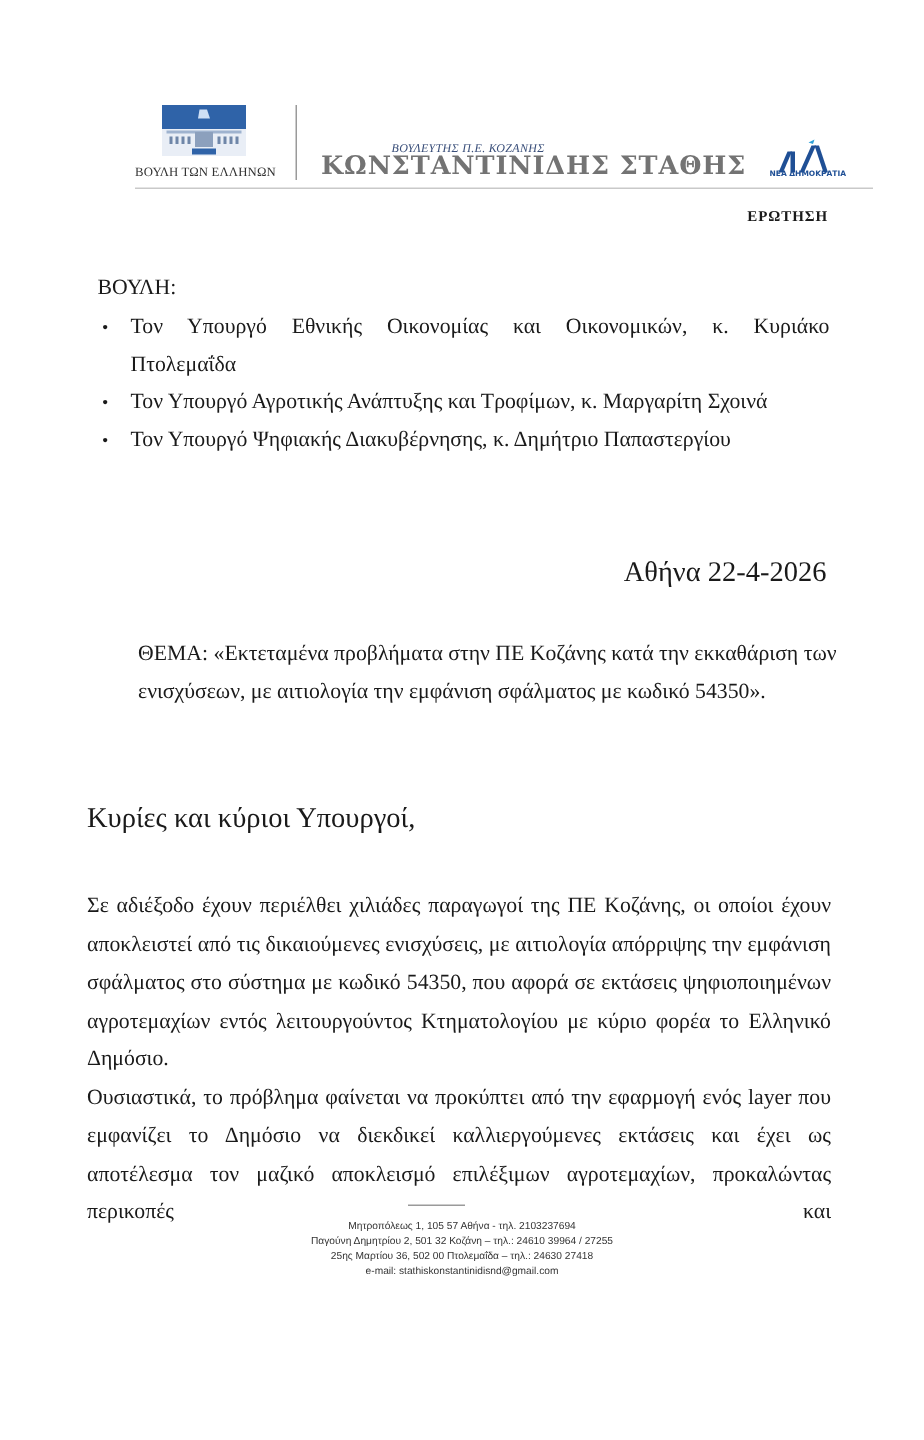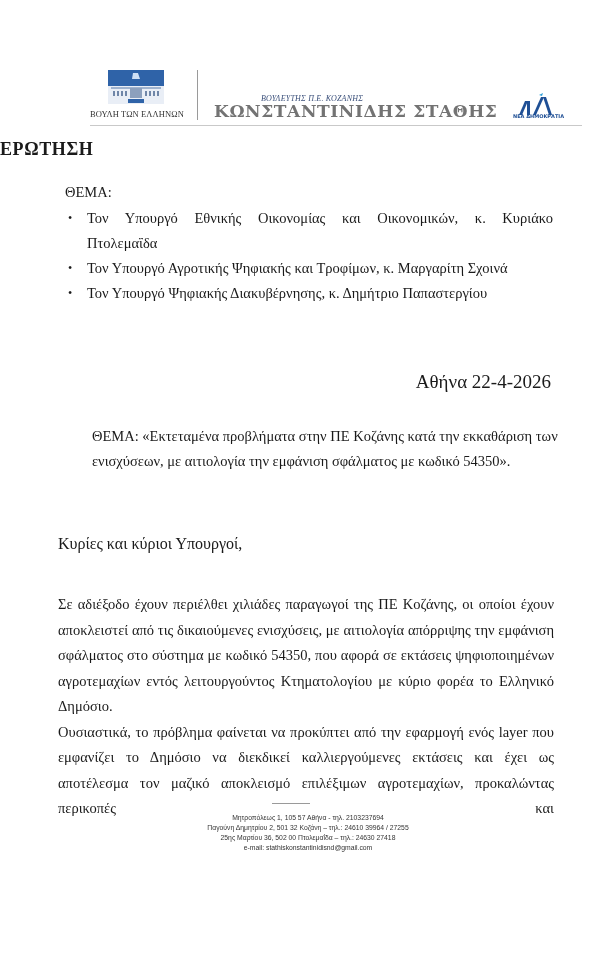--- a/index.html
+++ b/index.html
@@ -14,35 +14,35 @@
     .vdivider { position: absolute; left: 107px; top: 2px; width: 1px; height: 50px; background: #9a9a9a; }
     .mp-sub { position: absolute; left: 125px; top: 26px; font-size: 8px; font-style: italic; color: #3a4f7a;
               font-family: "Liberation Serif", serif; letter-spacing: 0.2px; white-space: nowrap; margin-left: 46px; }
     .mp-name { position: absolute; left: 124px; top: 33px; font-size: 17px; font-weight: bold; 
                color: #737373; font-family: "DejaVu Serif", serif; letter-spacing: 0.6px; white-space: nowrap; }
     .nd-logo { position: absolute; left: 423px; top: 21px; width: 48px; height: 32px; }
     .nd-text { position: absolute; left: 423px; top: 45px; width: 48px; text-align: center; font-size: 5px;
                color: #1f4f95; font-family: "DejaVu Sans", sans-serif; font-weight: bold; white-space: nowrap; }
     .header-rule { position: absolute; left: 90px; top: 125px; width: 492px; height: 1px; background: #c9c9c9; }
 
-    .title { position: absolute; left: 0; width: 552px; top: 139px; text-align: left; font-size: 18px;
+    .title { position: absolute; left: 0; width: 552px; top: 139px; text-align: right; font-size: 10px;
              font-weight: bold; letter-spacing: 0.6px; }
 
     .pros { position: absolute; left: 65px; top: 184px; font-size: 14.5px; }
     .recipients { position: absolute; left: 65px; top: 206px; width: 488px; margin: 0; padding: 0; list-style: none; }
     .recipients li { position: relative; padding-left: 22px; font-size: 14.5px; line-height: 25px; text-align: justify; }
     .recipients li .bullet { position: absolute; left: 3px; top: 0; font-size: 12px; }
     .r1 { text-align-last: auto; }
     .r1 .line1 { display: block; text-align: justify; text-align-last: justify; }
 
     .date { position: absolute; right: 65px; top: 371px; font-size: 19px; }
 
     .subject { position: absolute; left: 58px; top: 424px; width: 500px; font-size: 14.5px; line-height: 25px; margin-left: 34px; }
 
-    .greeting { position: absolute; left: 58px; top: 535px; font-size: 16px; }
+    .greeting { position: absolute; left: 58px; top: 535px; font-size: 19px; }
 
     .body-text { position: absolute; left: 58px; top: 570px; width: 496px; font-size: 14.5px; line-height: 25.5px; text-align: justify; margin-top: 22px; }
     .body-text p { margin: 0; }
     .body-text p.last-cut { text-align-last: justify; }
 
     .footer-rule { position: absolute; left: 272px; top: 803px; width: 38px; height: 1px; background: #9a9a9a; }
     .footer { position: absolute; left: 0; width: 616px; top: 813px; text-align: center;
               font-family: "Liberation Sans", "DejaVu Sans", sans-serif; font-size: 6.8px; line-height: 10px; color: #333; }
   </style>
 </head>
@@ -79,31 +79,31 @@
     <polygon points="20,22 28,4 31,4 23,22" fill="#1f4f95"></polygon>
     <polygon points="30,4 36,22 39,22 33,4" fill="#1f4f95"></polygon>
     <polygon points="26,2 30,0 29,3" fill="#2ea0d8"></polygon>
   </svg>
   <div class="nd-text">ΝΕΑ ΔΗΜΟΚΡΑΤΙΑ</div>
 </div>
 <div class="header-rule"></div>
 
 <div class="title">ΕΡΩΤΗΣΗ</div>
 
-<div class="pros">ΘΕΜΑ:</div>
+<div class="pros">ΒΟΥΛΗ:</div>
 
 <ul class="recipients">
   <li class="r1">
     <span class="bullet">•</span>
     <span class="line1">Τον Υπουργό Εθνικής Οικονομίας και Οικονομικών, κ. Κυριάκο</span>
     <span>Πτολεμαΐδα</span>
   </li>
   <li>
     <span class="bullet">•</span>
-    <span>Τον Υπουργό Αγροτικής Ψηφιακής και Τροφίμων, κ. Μαργαρίτη Σχοινά</span>
+    <span>Τον Υπουργό Αγροτικής Ανάπτυξης και Τροφίμων, κ. Μαργαρίτη Σχοινά</span>
   </li>
   <li>
     <span class="bullet">•</span>
     <span>Τον Υπουργό Ψηφιακής Διακυβέρνησης, κ. Δημήτριο Παπαστεργίου</span>
   </li>
 </ul>
 
 <div class="date">Αθήνα 22-4-2026</div>
 
 <div class="subject">ΘΕΜΑ: «Εκτεταμένα προβλήματα στην ΠΕ Κοζάνης κατά την εκκαθάριση των ενισχύσεων, με αιτιολογία την εμφάνιση σφάλματος με κωδικό 54350».</div>

